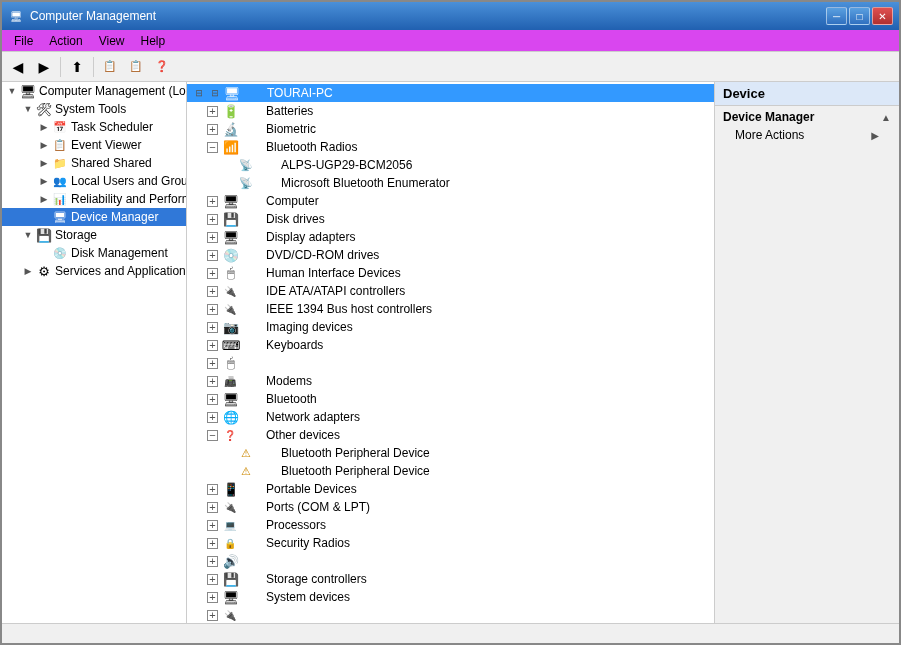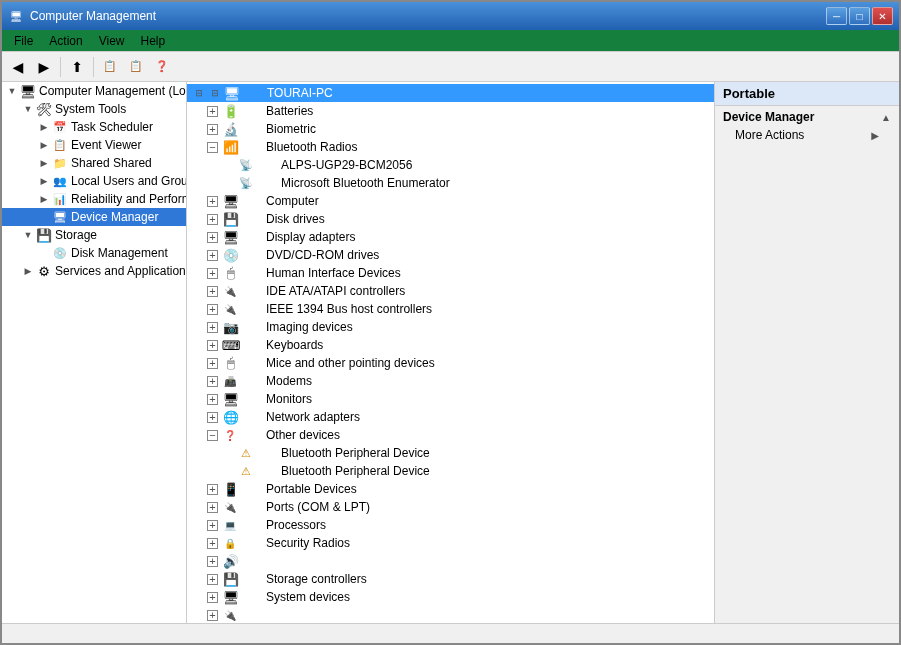--- a/index.html
+++ b/index.html
@@ -61,21 +61,21 @@
       align-items: center;
       justify-content: center;
       cursor: pointer;
       border-radius: 2px;
     }
     .win-btn.close { background: linear-gradient(to bottom, #e05050, #b03030); }
 
     
     .menu-bar {
       height: 22px;
-      background: #15803d;
+      background: #d946ef;
       border-bottom: 1px solid #ccc;
       display: flex;
       align-items: center;
       padding: 0 4px;
     }
     .menu-item {
       padding: 2px 8px;
       cursor: pointer;
       font-size: 12px;
     }
@@ -434,33 +434,32 @@
 
         <div class="device-item" style="padding-left:20px;">
           <div class="di-expand" style="font-size:11px; color:#555; border:1px solid #888; width:11px; height:11px; display:flex; align-items:center; justify-content:center; margin-right:4px;">+</div>
           <div class="di-icon">⌨</div>
           <span class="di-label">Keyboards</span>
         </div>
 
         <div class="device-item" style="padding-left:20px;">
           <div class="di-expand" style="font-size:11px; color:#555; border:1px solid #888; width:11px; height:11px; display:flex; align-items:center; justify-content:center; margin-right:4px;">+</div>
           <div class="di-icon">🖱</div>
-          <span class="di-label">Mice and other pointing devices</span>
         </div>
 
         <div class="device-item" style="padding-left:20px;">
           <div class="di-expand" style="font-size:11px; color:#555; border:1px solid #888; width:11px; height:11px; display:flex; align-items:center; justify-content:center; margin-right:4px;">+</div>
           <div class="di-icon" style="font-size:10px;">📠</div>
           <span class="di-label">Modems</span>
         </div>
 
         <div class="device-item" style="padding-left:20px;">
           <div class="di-expand" style="font-size:11px; color:#555; border:1px solid #888; width:11px; height:11px; display:flex; align-items:center; justify-content:center; margin-right:4px;">+</div>
           <div class="di-icon">🖥</div>
-          <span class="di-label">Monitors</span>
+          <span class="di-label">Bluetooth</span>
         </div>
 
         <div class="device-item" style="padding-left:20px;">
           <div class="di-expand" style="font-size:11px; color:#555; border:1px solid #888; width:11px; height:11px; display:flex; align-items:center; justify-content:center; margin-right:4px;">+</div>
           <div class="di-icon">🌐</div>
           <span class="di-label">Network adapters</span>
         </div>
 
         <div class="device-item" style="padding-left:20px;">
           <div class="di-expand" style="font-size:11px; color:#555; border:1px solid #888; width:11px; height:11px; display:flex; align-items:center; justify-content:center; margin-right:4px;">−</div>
@@ -519,21 +518,21 @@
 
         <div class="device-item" style="padding-left:20px;">
           <div class="di-expand" style="font-size:11px; color:#555; border:1px solid #888; width:11px; height:11px; display:flex; align-items:center; justify-content:center; margin-right:4px;">+</div>
           <div class="di-icon" style="font-size:10px;">🔌</div>
         </div>
 
       </div>
     </div>
 
     <div class="right-pane">
-      <div class="actions-header">Portable</div>
+      <div class="actions-header">Device</div>
 
       <div class="action-group-title">
         <span>Device Manager</span>
         <span class="action-arrow">▲</span>
       </div>
 
       <div class="action-item">
         <span>More Actions</span>
         <span class="action-arrow" style="margin-left:auto;">▶</span>
       </div>

